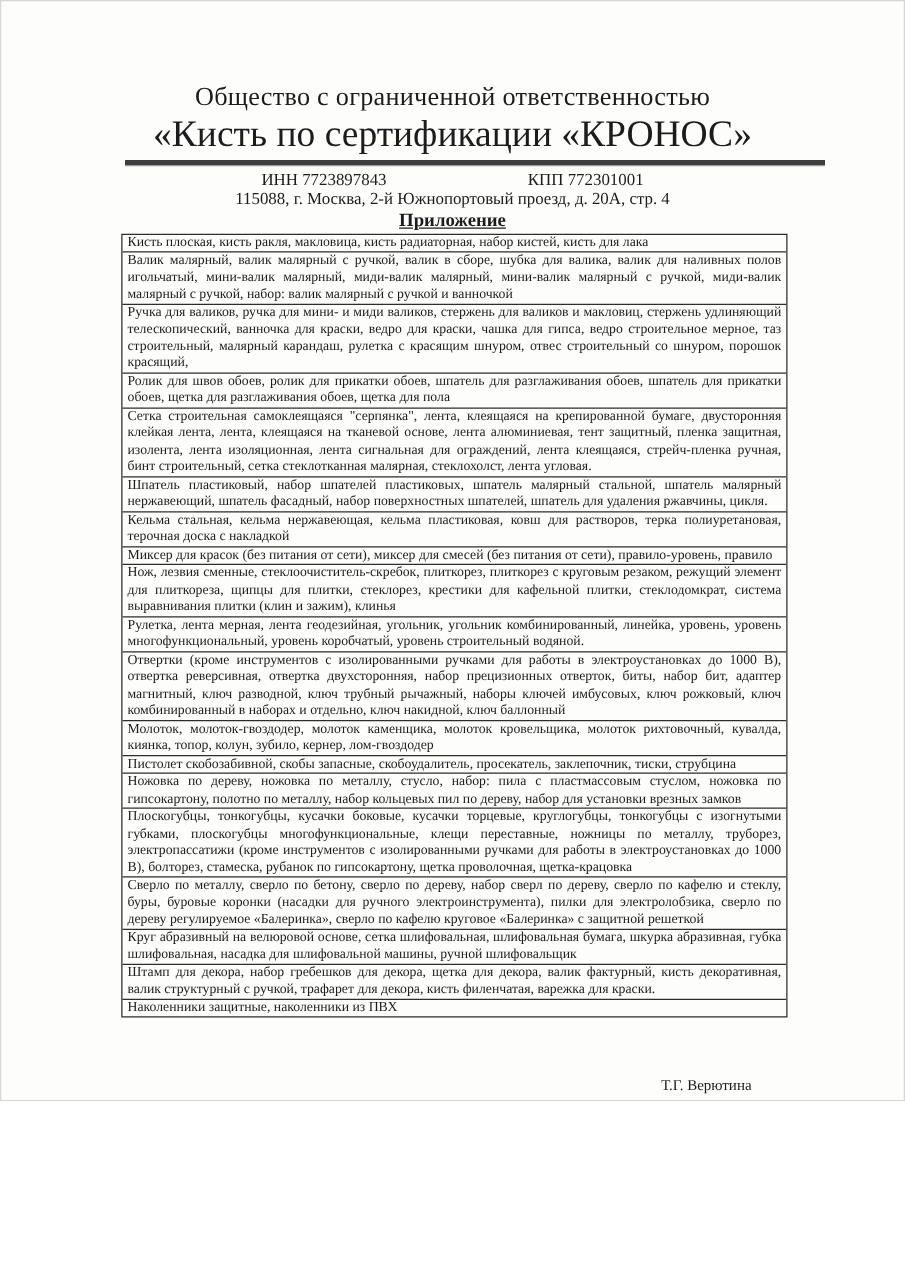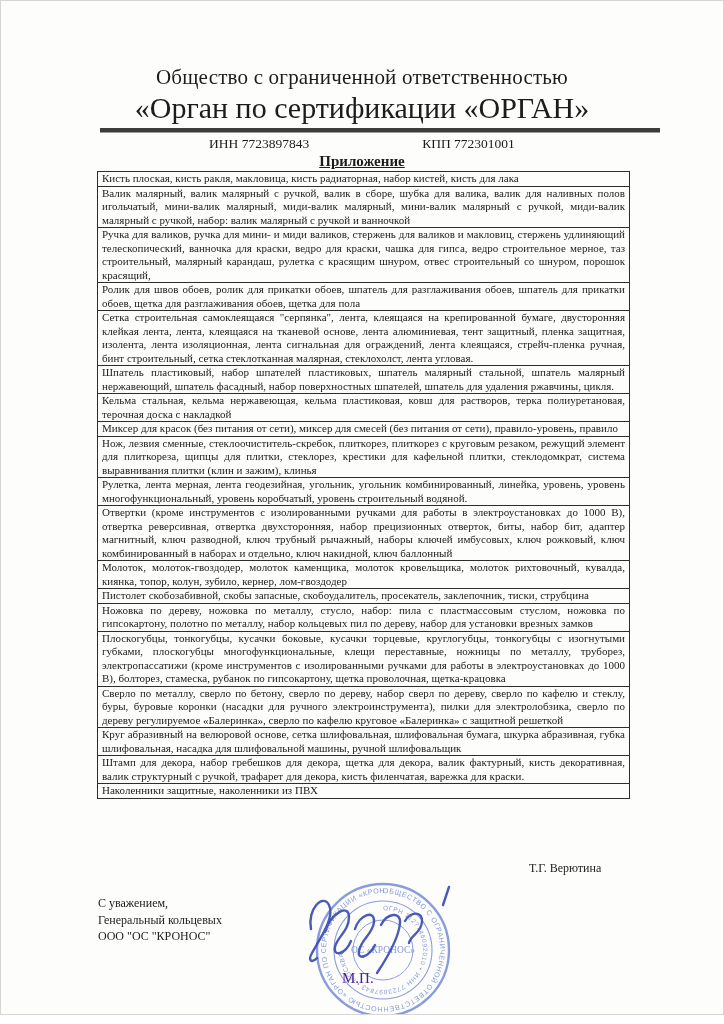--- a/index.html
+++ b/index.html
@@ -1,18 +1,18 @@
 <!DOCTYPE html>
 <html lang="ru"><head>
 <meta charset="utf-8">
 <style>
   html,body{margin:0;padding:0;background:#ffffff;}
   .page{
     position:relative;
-    width:724px;height:1015px;
+    width:724px;height:881px;
     background:#fdfdfc;
     box-sizing:border-box;
     border:1px solid #d6d6d4;
     font-family:"Liberation Serif","DejaVu Serif",serif;
     color:#1c1c1c;
     overflow:hidden;
   }
   .header{padding-top:64px;text-align:center;}
   .org-type{font-size:21px;line-height:25px;letter-spacing:0.2px;}
   .org-name{font-size:30px;line-height:34px;margin-top:1px;}
@@ -41,26 +41,27 @@
   .stamp-wrap{position:absolute;left:309px;top:876px;z-index:2;}
   .sig-wrap{position:absolute;left:296px;top:876px;z-index:3;}
 </style>
 </head>
 <body>
 
 <div class="page">
 
   <div class="header">
     <div class="org-type">Общество с ограниченной ответственностью</div>
-    <div class="org-name">«Орган по сертификации «ОРГАН»</div>
+    <div class="org-name">«Кисть по сертификации «КРОНОС»</div>
     <div class="rule"></div>
     <div class="meta-line ids">
       <span>ИНН 7723897843</span>
       <span>КПП 772301001</span>
     </div>
+    <div class="meta-line">115088, г. Москва, 2-й Южнопортовый проезд, д. 20А, стр. 4</div>
     <div class="appendix-title">Приложение</div>
   </div>
 
   <div class="list-table">
       <div class="t-row">Кисть плоская, кисть ракля, макловица, кисть радиаторная, набор кистей, кисть для лака</div>
       <div class="t-row">Валик малярный, валик малярный с ручкой, валик в сборе, шубка для валика, валик для наливных полов игольчатый, мини-валик малярный, миди-валик малярный, мини-валик малярный с ручкой, миди-валик малярный с ручкой, набор: валик малярный с ручкой и ванночкой</div>
       <div class="t-row">Ручка для валиков, ручка для мини- и миди валиков, стержень для валиков и макловиц, стержень удлиняющий телескопический, ванночка для краски, ведро для краски, чашка для гипса, ведро строительное мерное, таз строительный, малярный карандаш, рулетка с красящим шнуром, отвес строительный со шнуром, порошок красящий,</div>
       <div class="t-row">Ролик для швов обоев, ролик для прикатки обоев, шпатель для разглаживания обоев, шпатель для прикатки обоев, щетка для разглаживания обоев, щетка для пола</div>
       <div class="t-row">Сетка строительная самоклеящаяся "серпянка", лента, клеящаяся на крепированной бумаге, двусторонняя клейкая лента, лента, клеящаяся на тканевой основе, лента алюминиевая, тент защитный, пленка защитная, изолента, лента изоляционная, лента сигнальная для ограждений, лента клеящаяся, стрейч-пленка ручная, бинт строительный, сетка стеклотканная малярная, стеклохолст, лента угловая.</div>
       <div class="t-row">Шпатель пластиковый, набор шпателей пластиковых, шпатель малярный стальной, шпатель малярный нержавеющий, шпатель фасадный, набор поверхностных шпателей, шпатель для удаления ржавчины, цикля.</div>

